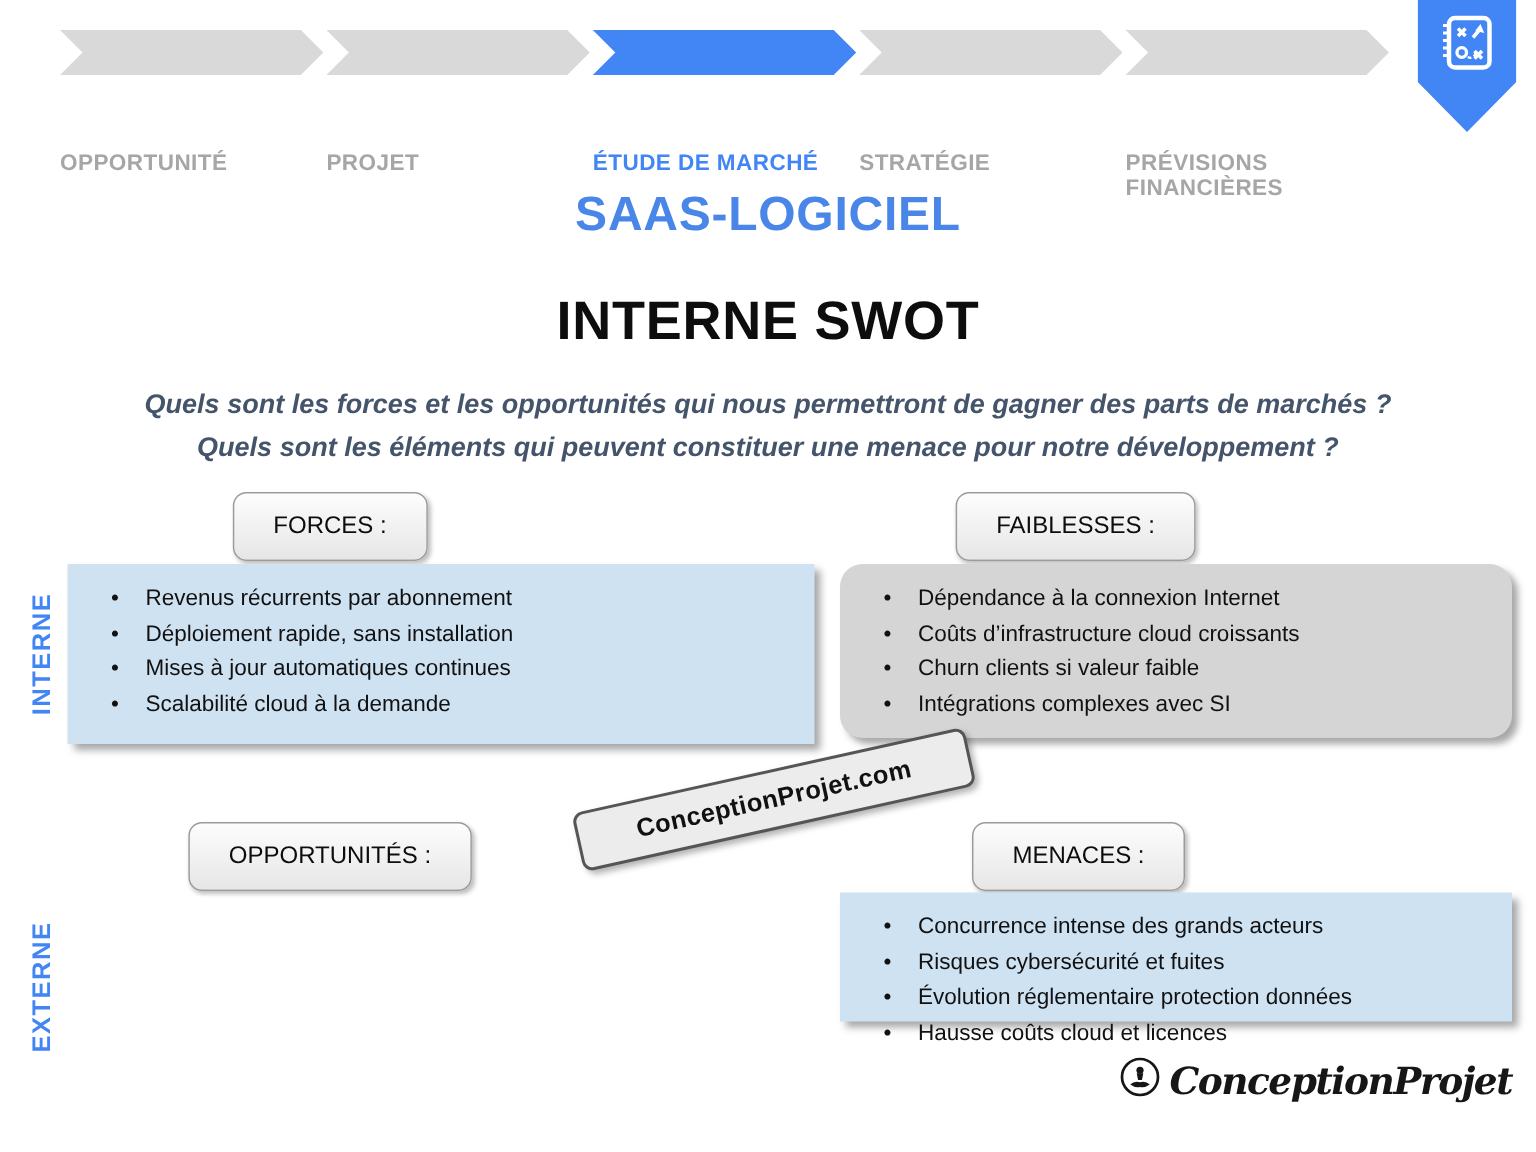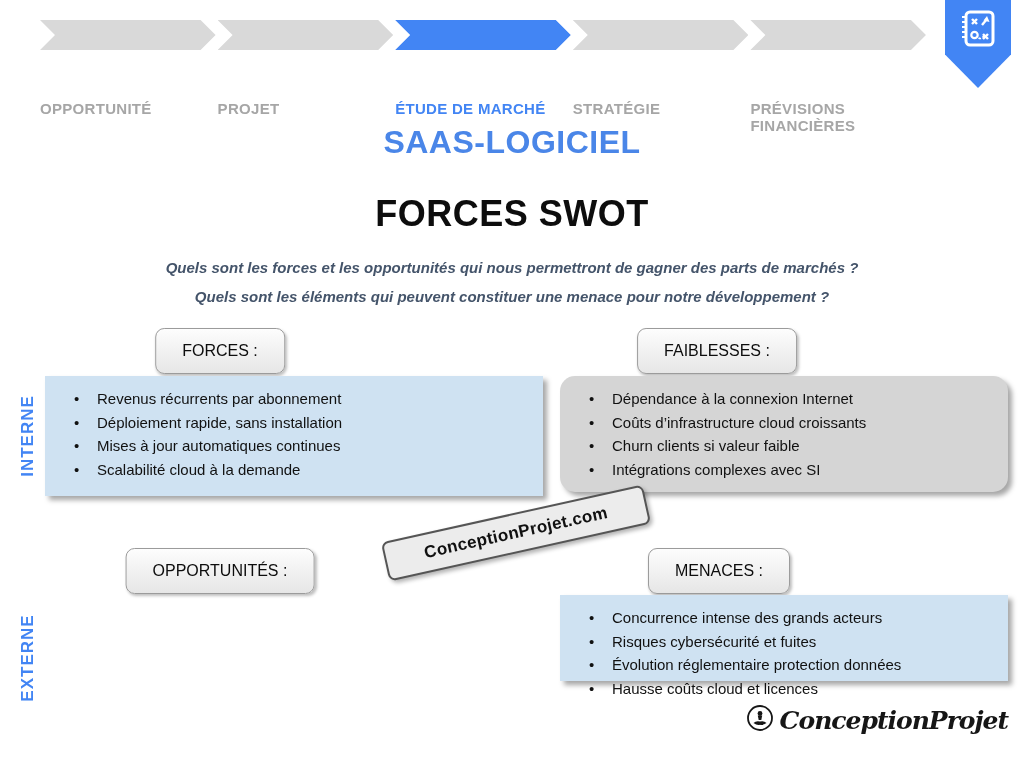--- a/index.html
+++ b/index.html
@@ -20,21 +20,21 @@
   
   .ribbon { position:absolute; left:945px; top:0; width:66px; height:88px; background:#4285f4;
             clip-path:polygon(0 0,100% 0,100% 62%,50% 100%,0 62%); }
   .ribbon svg { position:absolute; left:13px; top:8px; }
 
   
   .title    { position:absolute; left:0; top:124px; width:1024px; text-align:center;
               font-size:32px; font-weight:bold; color:#4a86e8; letter-spacing:0.5px; }
   .subtitle { position:absolute; left:0; top:193px; width:1024px; text-align:center;
               font-size:36px; font-weight:bold; color:#0d0d0d; letter-spacing:0.5px; }
-  .question { position:absolute; left:0; width:1024px; text-align:center; font-size:15px;
+  .question { position:absolute; left:0; width:1024px; text-align:center; font-size:18px;
               font-style:italic; font-weight:600; color:#44546a; }
   .q1 { top:259px; } .q2 { top:288px; }
 
   
   .quad-label { position:absolute; height:46px; transform:translateX(-50%);
                 background:linear-gradient(#fdfdfd,#e6e6e6); border:1px solid #9b9b9b;
                 border-radius:9px; box-shadow:1.5px 2px 3px rgba(0,0,0,0.25);
                 display:flex; align-items:center; justify-content:center;
                 padding:0 26px; font-size:16px; font-weight:normal; color:#0d0d0d;
                 white-space:nowrap; }
@@ -101,21 +101,21 @@
         <polygon points="29,8 31.5,14 25.5,12.5" fill="#ffffff"></polygon>
         <circle cx="16.5" cy="27" r="3.2" fill="none" stroke="#ffffff" stroke-width="2.2"></circle>
         <path d="M20.5 30 Q24 32 26 27" fill="none" stroke="#ffffff" stroke-width="1.6" stroke-dasharray="2.5 2"></path>
         <line x1="25" y1="26" x2="30" y2="31" stroke="#ffffff" stroke-width="2.4"></line>
         <line x1="30" y1="26" x2="25" y2="31" stroke="#ffffff" stroke-width="2.4"></line>
       </svg>
     </span>
   </div>
 
   <div class="title">SAAS-LOGICIEL</div>
-  <div class="subtitle">FORCES SWOT</div>
+  <div class="subtitle">INTERNE SWOT</div>
 
   <div class="question q1">Quels sont les forces et les opportunités qui nous permettront de gagner des parts de marchés ?</div>
   <div class="question q2">Quels sont les éléments qui peuvent constituer une menace pour notre développement ?</div>
 
   <div class="quad-label" style="left:220px; top:328px;">FORCES :</div>
   <div class="quad-label" style="left:717px; top:328px;">FAIBLESSES :</div>
   <div class="quad-label" style="left:220px; top:548px;">OPPORTUNITÉS :</div>
   <div class="quad-label" style="left:719px; top:548px;">MENACES :</div>
 
   <div class="panel blue" style="left:45px; top:376px; width:498px; height:120px;">

